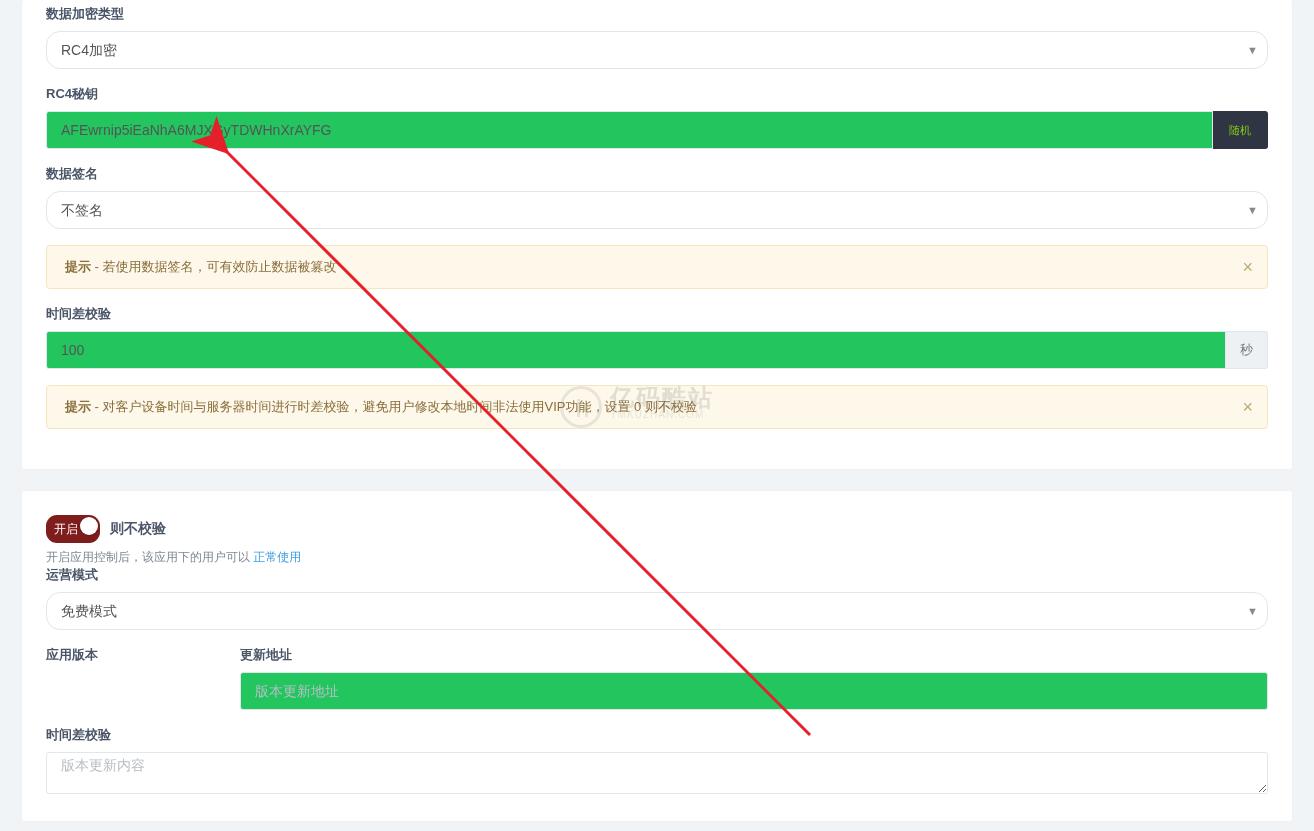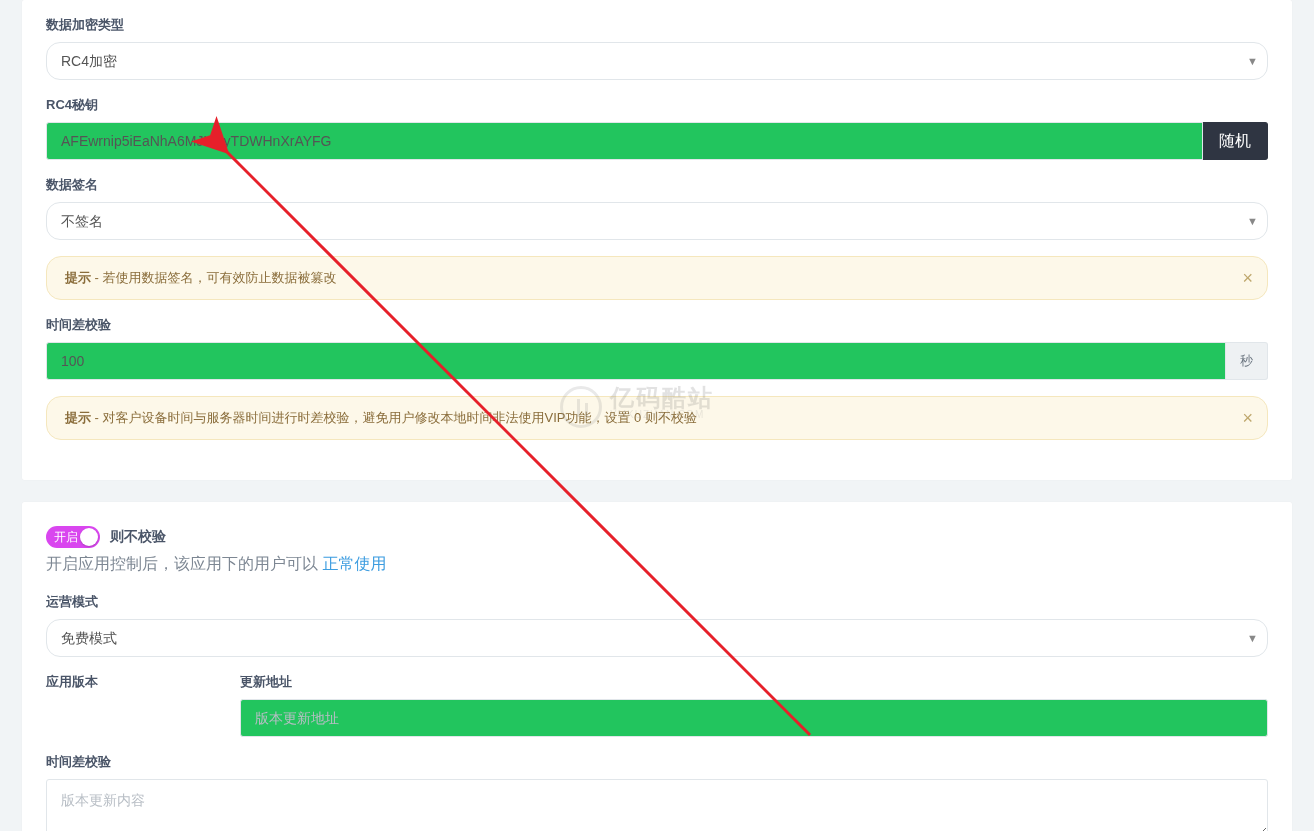--- a/index.html
+++ b/index.html
@@ -1,41 +1,41 @@
 <!DOCTYPE html>
 <html><head>
 <meta charset="utf-8">
 <style>
 *{box-sizing:border-box;margin:0;padding:0}
 body{font-family:-apple-system,BlinkMacSystemFont,"Segoe UI","Microsoft YaHei",sans-serif;font-size:14px;color:#5a5a5a;background:#f1f4f6;padding:0}
 .card{background:#fff;margin:0 22px 22px 22px;padding:24px;border-radius:2px;box-shadow:0 0 1px rgba(0,0,0,.08)}
-.card:first-child{margin-top:0;padding-top:16px}
+.card:first-child{margin-top:0;padding-top:5px}
 .form-group{margin-bottom:16px}
 .label{display:block;font-size:13px;color:#4a5568;margin-bottom:8px;font-weight:600}
 .form-control{width:100%;height:38px;padding:8px 14px;font-size:14px;line-height:1.42857143;color:#555;background-color:#22c55e;border:1px solid #e1e6ea;border-radius:3px;outline:none}
 .form-control::placeholder{color:#b8bec5}
 .select-wrapper{position:relative}
 .select{width:100%;height:38px;padding:8px 28px 8px 14px;font-size:14px;color:#555;background-color:#fff;border:1px solid #e1e6ea;border-radius:14px;appearance:none;-webkit-appearance:none;cursor:pointer;outline:none}
 .select-caret{position:absolute;right:10px;top:50%;transform:translateY(-50%);color:#888;font-size:11px;pointer-events:none}
 .input-group{display:flex;width:100%}
 .input-group .form-control{flex:1;border-top-right-radius:0;border-bottom-right-radius:0}
-.input-group-btn{display:flex;align-items:center;justify-content:center;padding:0 16px;background:#2f3542;color:#ffffff;font-size:16px;border:1px solid #2f3542;border-left:0;border-top-right-radius:3px;border-bottom-right-radius:3px;cursor:pointer}
+.input-group-btn{display:flex;align-items:center;justify-content:center;padding:0 16px;background:#2f3542;color:#84cc16;font-size:11px;border:1px solid #2f3542;border-left:0;border-top-right-radius:3px;border-bottom-right-radius:3px;cursor:pointer}
 .input-group-addon{display:flex;align-items:center;padding:0 14px;background:#eef1f3;color:#6c7680;font-size:13px;border:1px solid #e1e6ea;border-left:0;border-top-right-radius:3px;border-bottom-right-radius:3px}
-.alert{position:relative;padding:12px 40px 12px 18px;background:#fdf8e9;border:1px solid #f5e7bd;color:#8a6d3b;font-size:13px;border-radius:15px;margin-bottom:16px}
+.alert{position:relative;padding:12px 40px 12px 18px;background:#fdf8e9;border:1px solid #f5e7bd;color:#8a6d3b;font-size:13px;border-radius:4px;margin-bottom:16px}
 .alert .close{position:absolute;right:10px;top:50%;transform:translateY(-50%);color:#bfa86e;font-size:18px;line-height:1;cursor:pointer;background:none;border:none;padding:4px}
 .toggle-row{display:flex;align-items:center;gap:10px;margin-bottom:6px}
-.toggle{position:relative;display:inline-flex;align-items:center;width:54px;height:22px;background:#d946ef;border-radius:11px;cursor:pointer;padding-left:8px;color:#fff;font-size:12px}
+.toggle{position:relative;display:inline-flex;align-items:center;width:54px;height:28px;background:#7f1d1d;border-radius:11px;cursor:pointer;padding-left:8px;color:#fff;font-size:12px}
 .toggle .knob{position:absolute;right:2px;top:2px;width:18px;height:18px;border-radius:50%;background:#fff;box-shadow:0 1px 2px rgba(0,0,0,.2)}
 .section-title{font-size:14px;color:#4a5568;font-weight:600}
-.helper{font-size:16px;color:#7d8793;margin-bottom:18px}
+.helper{font-size:12px;color:#7d8793;}
 .helper .link{color:#3d9de0}
 .row{display:flex;gap:14px}
 .col-sm{flex:0 0 180px}
 .col-lg{flex:1}
-.textarea{width:100%;min-height:38px;padding:12px 14px;font-size:14px;color:#4d7c0f;background:#fff;border:1px solid #e1e6ea;border-radius:3px;resize:vertical;outline:none}
+.textarea{width:100%;min-height:38px;padding:4px 14px;font-size:14px;color:#4d7c0f;background:#fff;border:1px solid #e1e6ea;border-radius:3px;resize:vertical;outline:none}
 .textarea::placeholder{color:#b8bec5}
 .watermark{position:absolute;left:560px;top:386px;display:flex;align-items:flex-start;gap:8px;opacity:.18;pointer-events:none;user-select:none}
 .watermark .wm-icon{width:42px;height:42px;border:3px solid #888;border-radius:50%;position:relative}
 .watermark .wm-icon::before,.watermark .wm-icon::after{content:"";position:absolute;background:#888}
 .watermark .wm-icon::before{width:3px;height:18px;left:14px;top:10px}
 .watermark .wm-icon::after{width:3px;height:14px;left:22px;top:14px}
 .watermark .wm-text{display:flex;flex-direction:column;line-height:1}
 .watermark .wm-cn{font-size:24px;font-weight:700;color:#666;letter-spacing:2px}
 .watermark .wm-en{font-size:10px;color:#888;letter-spacing:1px}
 .arrow-svg{position:absolute;left:0;top:0;pointer-events:none}

